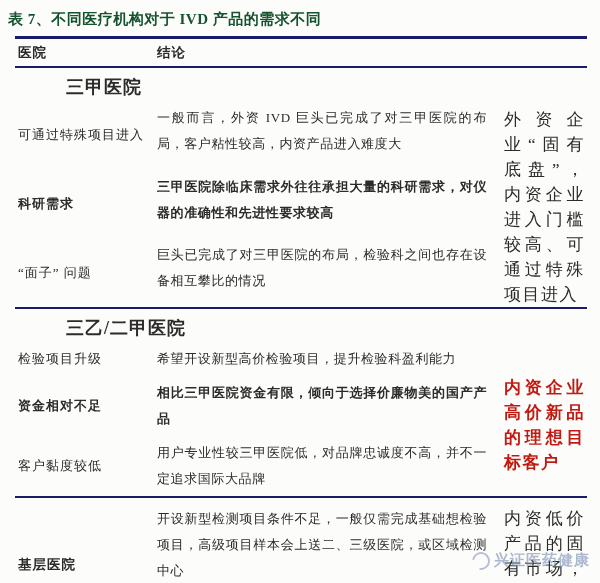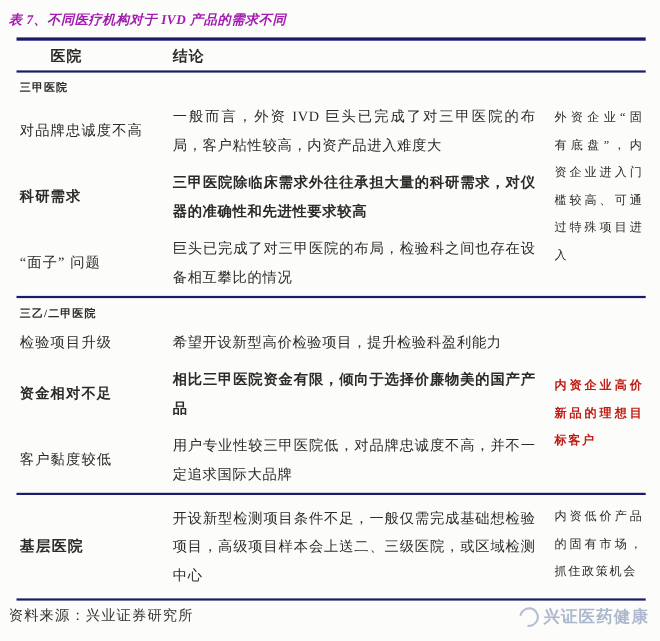--- a/index.html
+++ b/index.html
@@ -12,53 +12,53 @@
   }
   .page{
     position:relative;
     width:600px;height:583px;
     background:#fcfcfa;
     overflow:hidden;
     box-sizing:border-box;
     padding-top:8px;
   }
   .title{
-    font-size:12px;
+    font-size:15px;
     font-weight:bold;
-    color:#a21caf;
+    color:#14532d;
     padding:2px 8px 7px 8px;
     letter-spacing:0.5px;
-    font-style:italic;
   }
   .table{
     margin:0 13px 0 15px;
   }
   .rule{border-top:2px solid #1b1b6b;height:0;}
   .rule.thick{border-top-width:3px;}
   .head-row{
     display:grid;
     grid-template-columns:142px 344px 1fr;
     align-items:center;
     padding:5px 0 4px 0;
     font-weight:bold;
     font-size:13.5px;
     letter-spacing:1px;
   }
-  .head-row .c1{padding-left:3px;margin-left:28px;}
+  .head-row .c1{padding-left:3px;}
   .sec{
     display:grid;
     grid-template-columns:142px 344px 1fr;
   }
   .sec-name{
     grid-column:1 / span 2;
     grid-row:1;
     font-weight:bold;
-    font-size:10px;
+    font-size:18px;
     letter-spacing:1px;
     padding:7px 0 2px 3px;
+    margin-left:48px;
   }
   .cell-label{
     grid-column:1;
     align-self:center;
     font-size:13px;
     letter-spacing:1px;
     padding:4px 6px 4px 3px;
   }
   .cell-text{
     grid-column:2;
@@ -67,21 +67,21 @@
     letter-spacing:0.6px;
     text-align:justify;
     text-justify:inter-ideograph;
     padding:4px 14px 4px 0;
   }
   .rr2{grid-row:2;}
   .rr3{grid-row:3;font-weight:bold;}
   .rr4{grid-row:4;}
   .conc{
     grid-column:3;
-    font-size:11px;
+    font-size:17px;
     line-height:25px;
     letter-spacing:1.5px;
     text-align:justify;
     text-justify:inter-ideograph;
     padding:6px 2px 0 3px;
   }
   .conc.span-rows{grid-row:2 / span 3;}
   .conc.center{align-self:center;padding-top:0;margin-top:11px;}
   .conc.red{
     color:#c01a12;
@@ -136,21 +136,21 @@
     <div class="head-row">
       <div class="c1">医院</div>
       <div class="c3">结论</div>
     </div>
 
     <div class="rule"></div>
 
     <section class="sec">
       <div class="sec-name">三甲医院</div>
 
-      <div class="cell-label rr2">对品牌忠诚度不高</div>
+      <div class="cell-label rr2">可通过特殊项目进入</div>
       <div class="cell-text rr2">一般而言，外资 IVD 巨头已完成了对三甲医院的布局，客户粘性较高，内资产品进入难度大</div>
 
       <div class="cell-label rr3">科研需求</div>
       <div class="cell-text rr3">三甲医院除临床需求外往往承担大量的科研需求，对仪器的准确性和先进性要求较高</div>
 
       <div class="cell-label rr4">“面子” 问题</div>
       <div class="cell-text rr4">巨头已完成了对三甲医院的布局，检验科之间也存在设备相互攀比的情况</div>
 
       <div class="conc span-rows">外资企业“固有底盘”，内资企业进入门槛较高、可通过特殊项目进入</div>
     </section>

